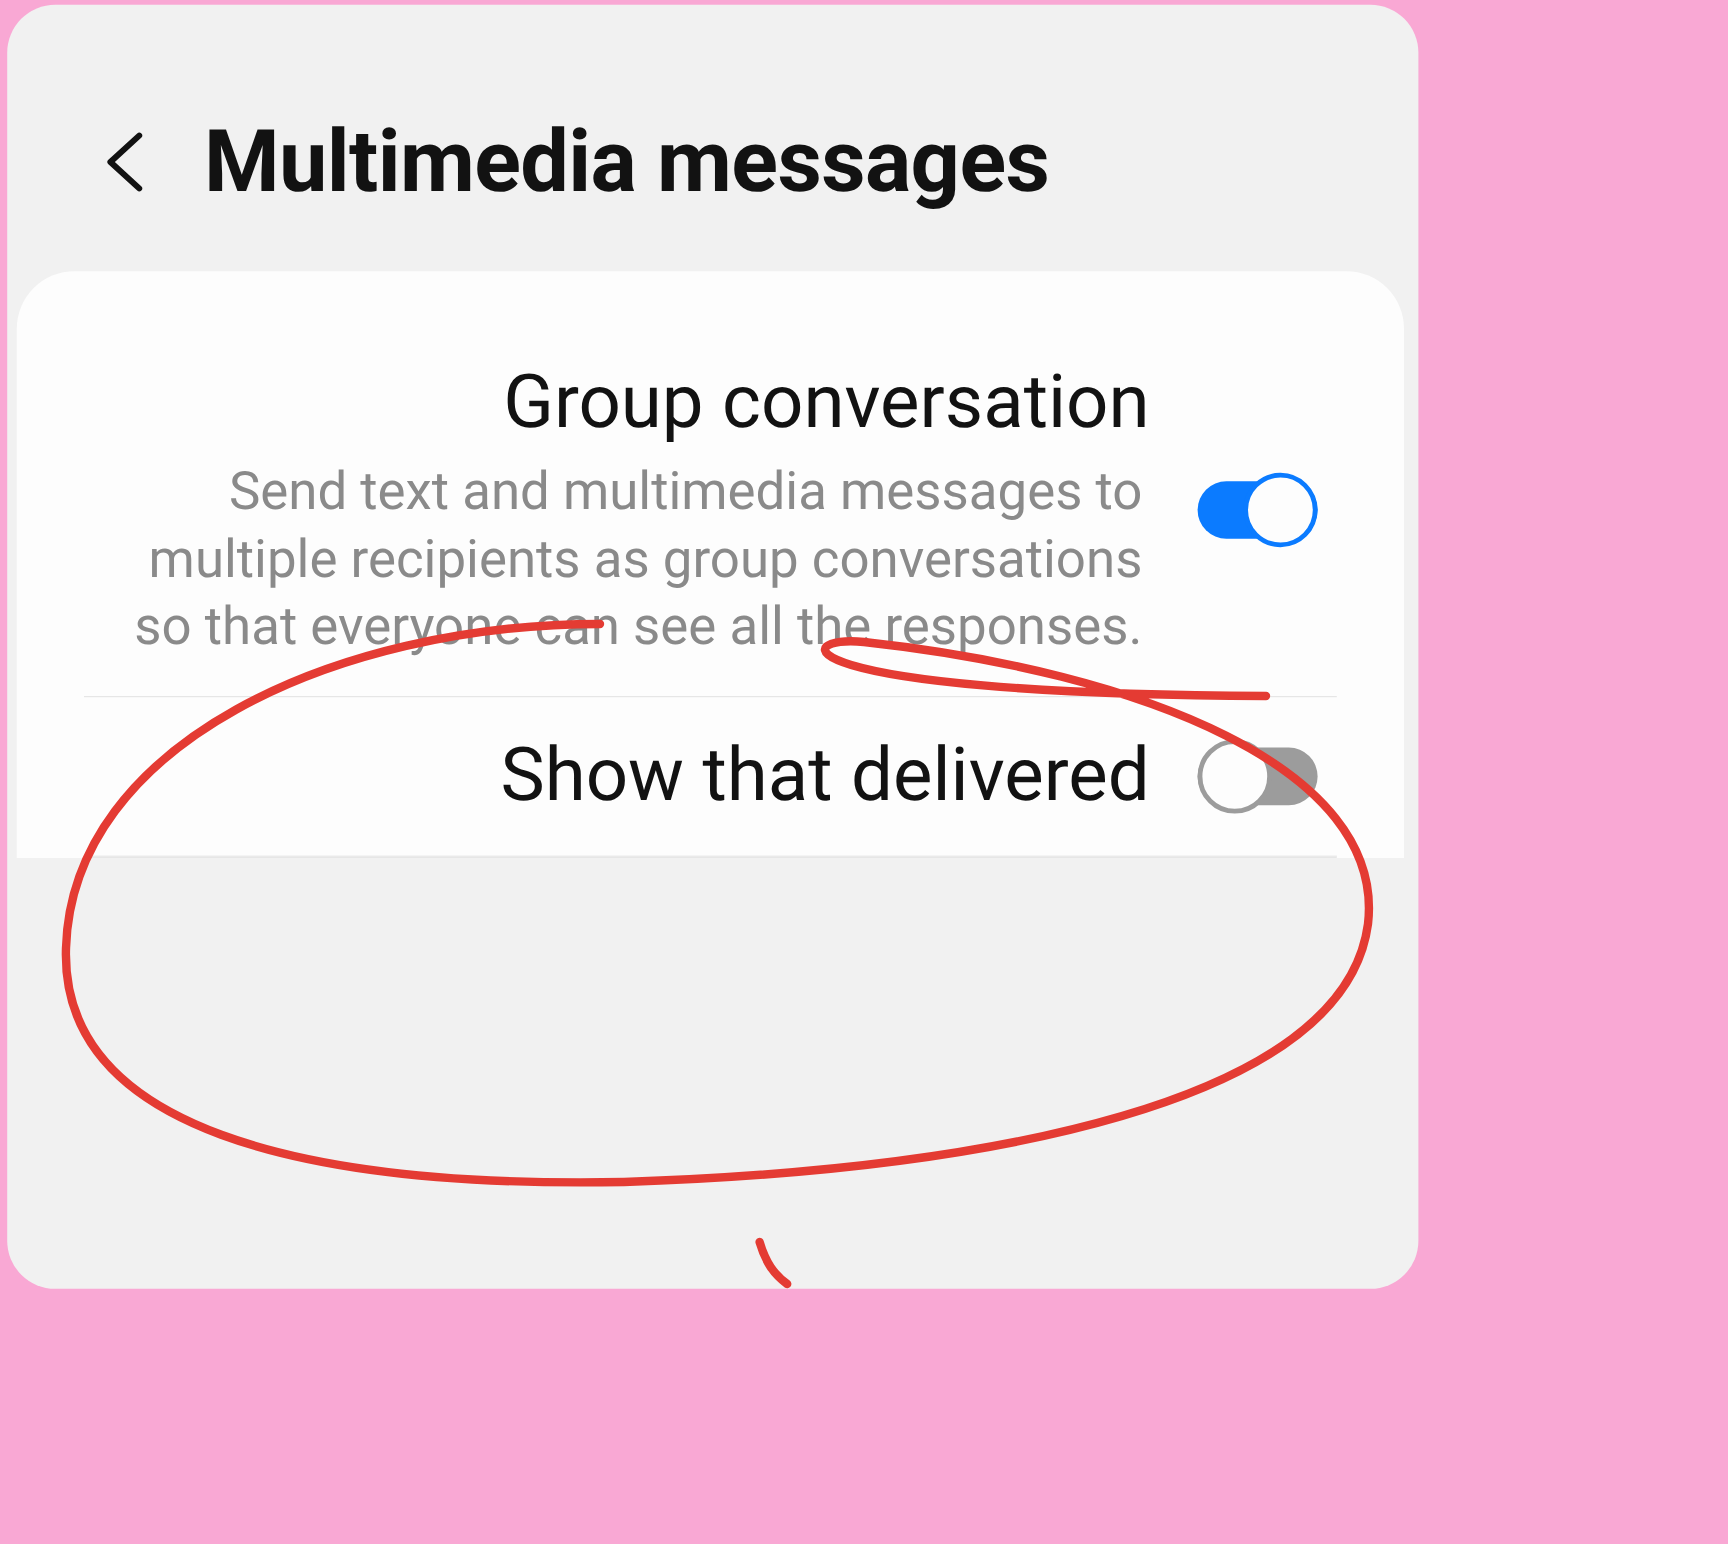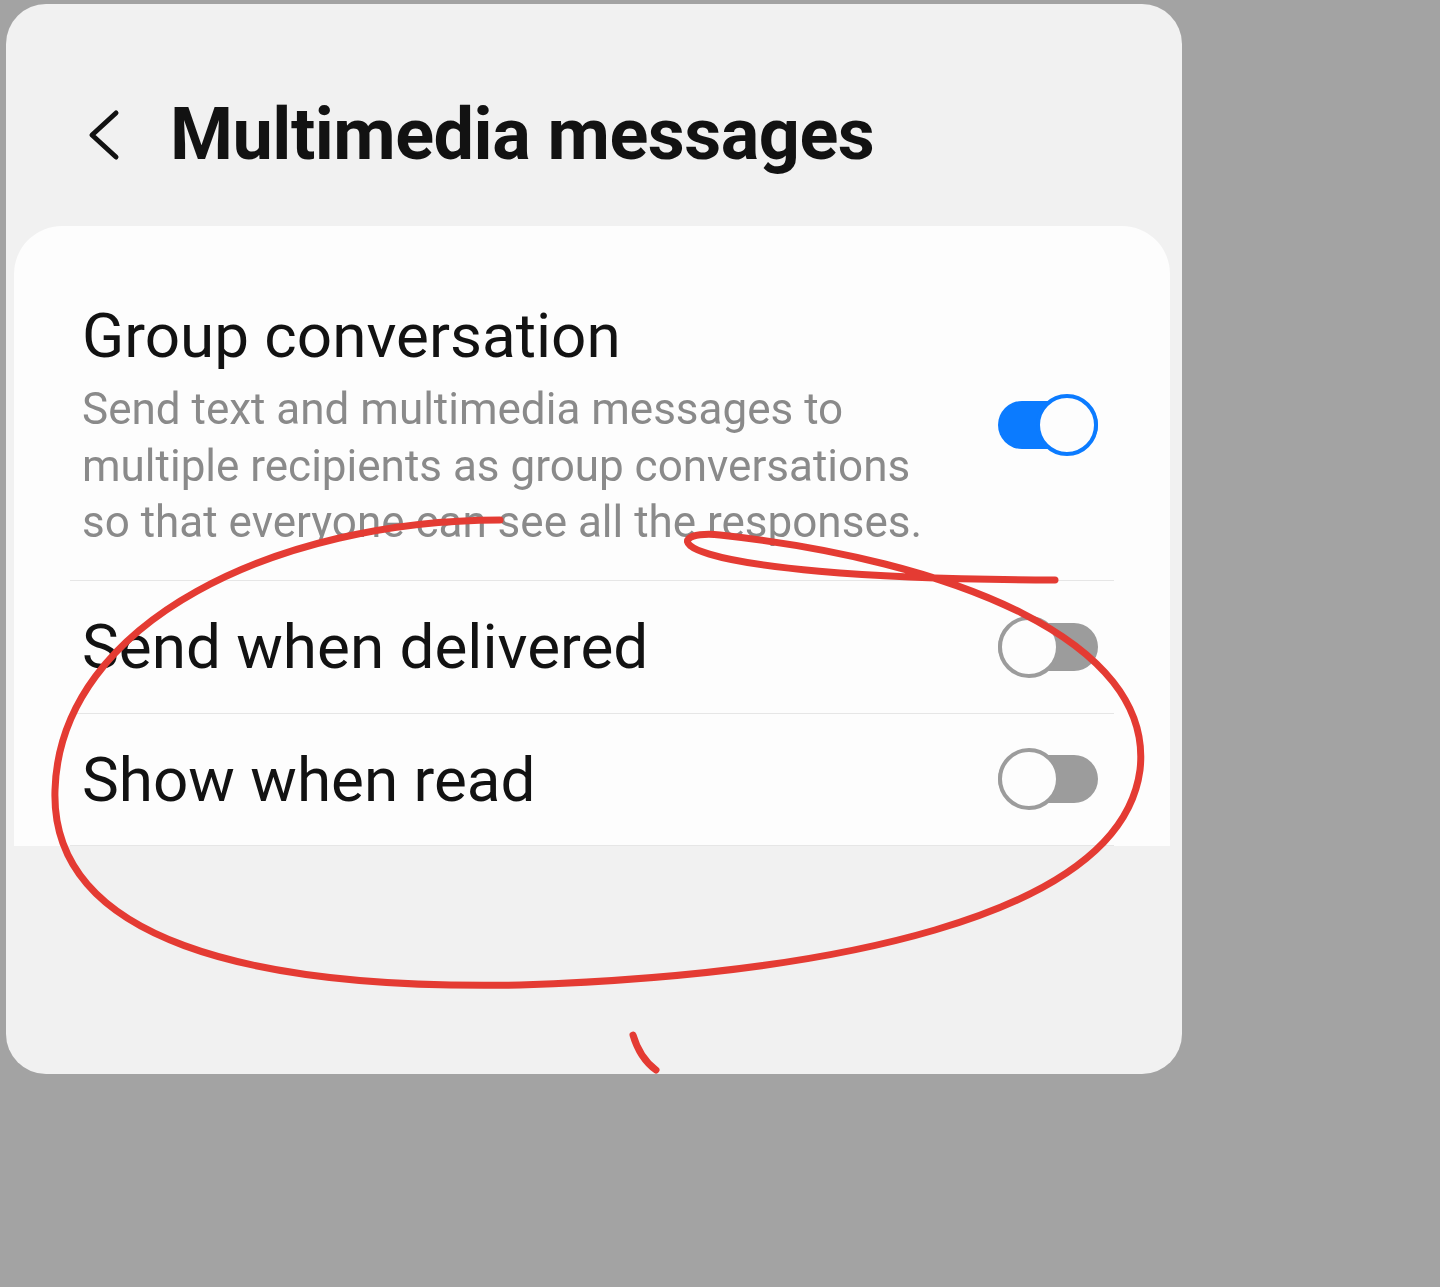--- a/index.html
+++ b/index.html
@@ -9,21 +9,22 @@
     height: 1287px;
     font-family: -apple-system, "Segoe UI", Roboto, "Helvetica Neue", Arial, sans-serif;
     background: #f0f0f0;
     overflow: hidden;
     position: relative;
   }
   .viewport {
     position: relative;
     width: 1440px;
     height: 1287px;
-    background: #a3a3a3;
+    background: #f9a8d4;
+    text-align: right;
   }
   
   .outer-frame {
     position: absolute;
     left: 6px;
     top: 4px;
     width: 1176px;
     height: 1070px;
     background: #f1f1f1;
     border-radius: 40px;
@@ -161,39 +162,30 @@
         <div class="toggle on">
           <div class="track"></div>
           <div class="knob"></div>
         </div>
       </div>
 
       <div class="divider"></div>
 
       <div class="row">
         <div class="row-main">
-          <div class="row-title">Send when delivered</div>
+          <div class="row-title">Show that delivered</div>
         </div>
         <div class="toggle off">
           <div class="track"></div>
           <div class="knob"></div>
         </div>
       </div>
 
       <div class="divider"></div>
 
-      <div class="row">
-        <div class="row-main">
-          <div class="row-title">Show when read</div>
-        </div>
-        <div class="toggle off">
-          <div class="track"></div>
-          <div class="knob"></div>
-        </div>
-      </div>
 
       <div class="divider"></div>
 
 
     </div>
   </div>
 
   <div class="annotation-layer">
     <svg viewBox="0 0 1440 1287">
       <g stroke="#e43b33" stroke-width="7" fill="none" stroke-linecap="round">

